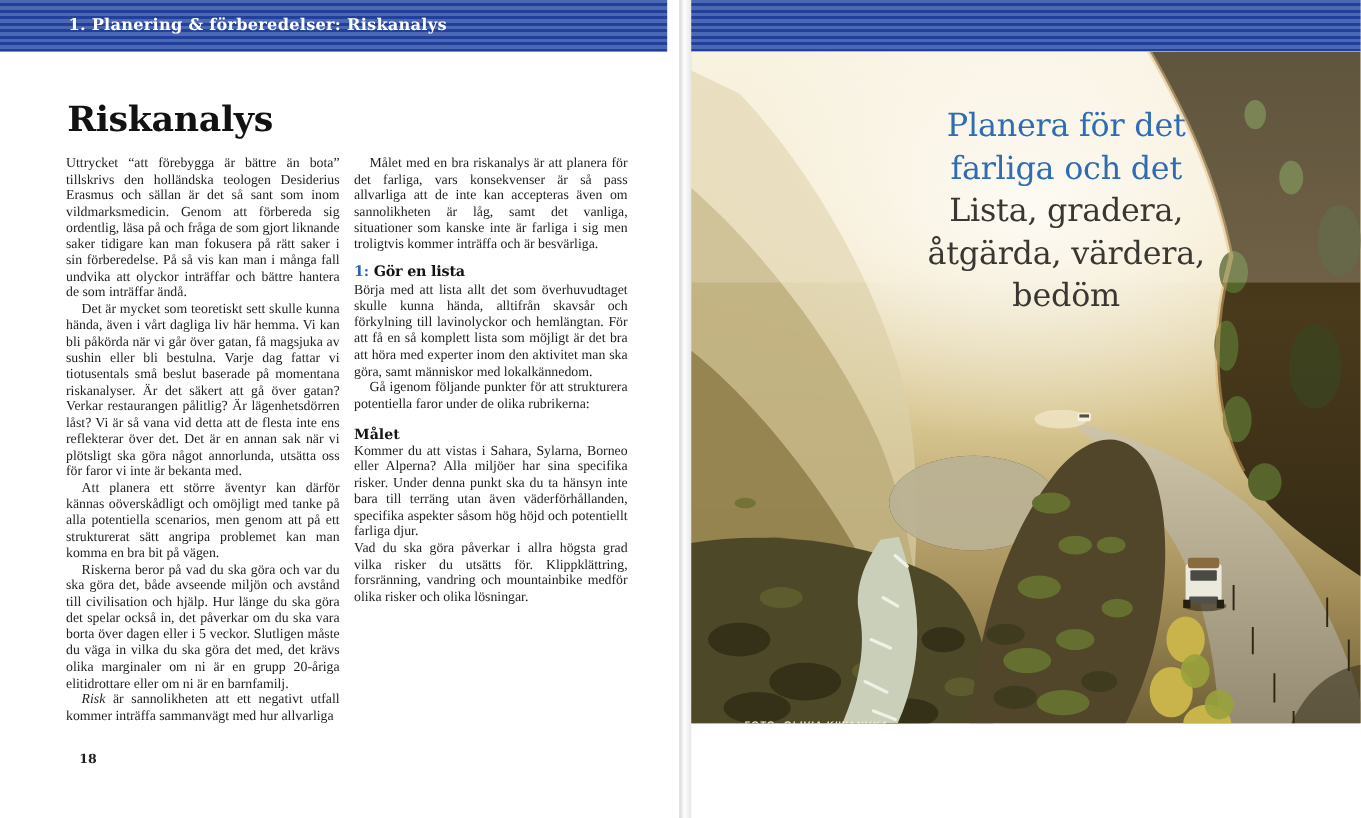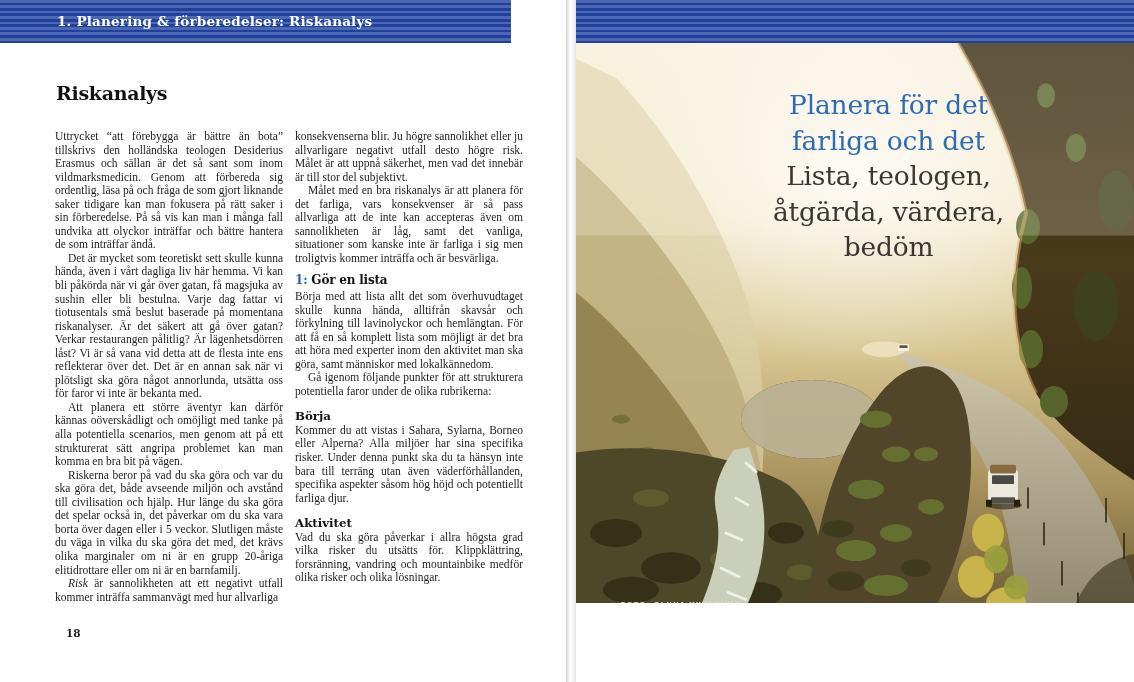--- a/index.html
+++ b/index.html
@@ -7,37 +7,37 @@
     width:1134px;height:682px;position:relative;background:#ffffff;
     font-family:"Liberation Serif",serif;overflow:hidden;
   }
   
   .bar{
     position:absolute;top:0;height:43px;
     background:repeating-linear-gradient(180deg,
       #4c68b2 0px,#4c68b2 2.7px,
       #21409c 2.7px,#21409c 5.4px);
   }
-  #bar-left{left:0;width:511px;}
+  #bar-left{left:0;width:556px;}
   #bar-right{left:576px;width:558px;}
   .bar-label{
     position:absolute;left:57px;top:13px;color:#ffffff;
     font-family:"DejaVu Serif",serif;font-weight:bold;
     font-size:13.5px;letter-spacing:.2px;white-space:nowrap;
   }
   
   .gutter{
     position:absolute;left:566px;top:0;width:10px;height:682px;
     background:linear-gradient(90deg,rgba(110,110,110,.28) 0%,#ffffff 45%,rgba(140,140,140,.22) 100%);
   }
   
   .article-title{
     position:absolute;left:56px;top:82px;margin:0;
     font-family:"DejaVu Serif",serif;font-weight:bold;
-    font-size:19px;color:#121212;letter-spacing:-.3px;
+    font-size:29px;color:#121212;letter-spacing:-.3px;
   }
   .col{
     position:absolute;top:130px;width:228px;
     font-size:11.5px;line-height:13.55px;text-align:justify;
     color:#1d1d1d;
   }
   #col1{left:55px;}
   #col2{left:295px;}
   .col p{margin:0;}
   .col p.ind{text-indent:13px;}
@@ -89,28 +89,26 @@
 
 <div class="col" id="col1">
   <p>Uttrycket “att förebygga är bättre än bota” tillskrivs den holländska teologen Desiderius Erasmus och sällan är det så sant som inom vildmarksmedicin. Genom att förbereda sig ordentlig, läsa på och fråga de som gjort liknande saker tidigare kan man fokusera på rätt saker i sin förberedelse. På så vis kan man i många fall undvika att olyckor inträffar och bättre hantera de som inträffar ändå.</p>
   <p class="ind">Det är mycket som teoretiskt sett skulle kunna hända, även i vårt dagliga liv här hemma. Vi kan bli påkörda när vi går över gatan, få magsjuka av sushin eller bli bestulna. Varje dag fattar vi tiotusentals små beslut baserade på momentana riskanalyser. Är det säkert att gå över gatan? Verkar restaurangen pålitlig? Är lägenhetsdörren låst? Vi är så vana vid detta att de flesta inte ens reflekterar över det. Det är en annan sak när vi plötsligt ska göra något annorlunda, utsätta oss för faror vi inte är bekanta med.</p>
   <p class="ind">Att planera ett större äventyr kan därför kännas oöverskådligt och omöjligt med tanke på alla potentiella scenarios, men genom att på ett strukturerat sätt angripa problemet kan man komma en bra bit på vägen.</p>
   <p class="ind">Riskerna beror på vad du ska göra och var du ska göra det, både avseende miljön och avstånd till civilisation och hjälp. Hur länge du ska göra det spelar också in, det påverkar om du ska vara borta över dagen eller i 5 veckor. Slutligen måste du väga in vilka du ska göra det med, det krävs olika marginaler om ni är en grupp 20-åriga elitidrottare eller om ni är en barnfamilj.</p>
   <p class="ind"><em>Risk</em><span> är sannolikheten att ett negativt utfall kommer inträffa sammanvägt med hur allvarliga</span></p>
 </div>
 
 <div class="col" id="col2">
-  <p>konsekvenserna blir. Ju högre sannolikhet eller ju allvarligare negativt utfall desto högre risk. Målet är att uppnå säkerhet, men vad det innebär är till stor del subjektivt.</p>
   <p class="ind">Målet med en bra riskanalys är att planera för det farliga, vars konsekvenser är så pass allvarliga att de inte kan accepteras även om sannolikheten är låg, samt det vanliga, situationer som kanske inte är farliga i sig men troligtvis kommer inträffa och är besvärliga.</p>
   <h2 class="sec-head"><span class="num">1:</span><span> Gör en lista</span></h2>
   <p>Börja med att lista allt det som överhuvudtaget skulle kunna hända, alltifrån skavsår och förkylning till lavinolyckor och hemlängtan. För att få en så komplett lista som möjligt är det bra att höra med experter inom den aktivitet man ska göra, samt människor med lokalkännedom.</p>
   <p class="ind">Gå igenom följande punkter för att strukturera potentiella faror under de olika rubrikerna:</p>
-  <h3 class="sub-head">Börja</h3>
+  <h3 class="sub-head">Målet</h3>
   <p>Kommer du att vistas i Sahara, Sylarna, Borneo eller Alperna? Alla miljöer har sina specifika risker. Under denna punkt ska du ta hänsyn inte bara till terräng utan även väderförhållanden, specifika aspekter såsom hög höjd och potentiellt farliga djur.</p>
-  <h3 class="sub-head">Aktivitet</h3>
   <p>Vad du ska göra påverkar i allra högsta grad vilka risker du utsätts för. Klippklättring, forsränning, vandring och mountainbike medför olika risker och olika lösningar.</p>
 </div>
 
 <div class="page-number">18</div>
 
 <div class="gutter"></div>
 
 <div class="photo">
   <svg viewBox="0 0 558 640" preserveAspectRatio="none" xmlns="http://www.w3.org/2000/svg">
     <defs>
@@ -243,19 +241,19 @@
       <rect x="410" y="522" width="6" height="8" fill="#23200f"></rect>
       <rect x="438" y="522" width="6" height="8" fill="#23200f"></rect>
     </g>
 
     <rect width="558" height="220" fill="#fff8e2" opacity="0.22"></rect>
   </svg>
 
   <div class="overlay">
     <div class="blue">Planera för det</div>
     <div class="blue">farliga och det</div>
-    <div class="dark">Lista, teologen,</div>
+    <div class="dark">Lista, gradera,</div>
     <div class="dark">åtgärda, värdera,</div>
     <div class="dark">bedöm</div>
   </div>
 
   <div class="credit">FOTO: OLIVIA KIWANUKA</div>
 </div>
 
 </body></html>

